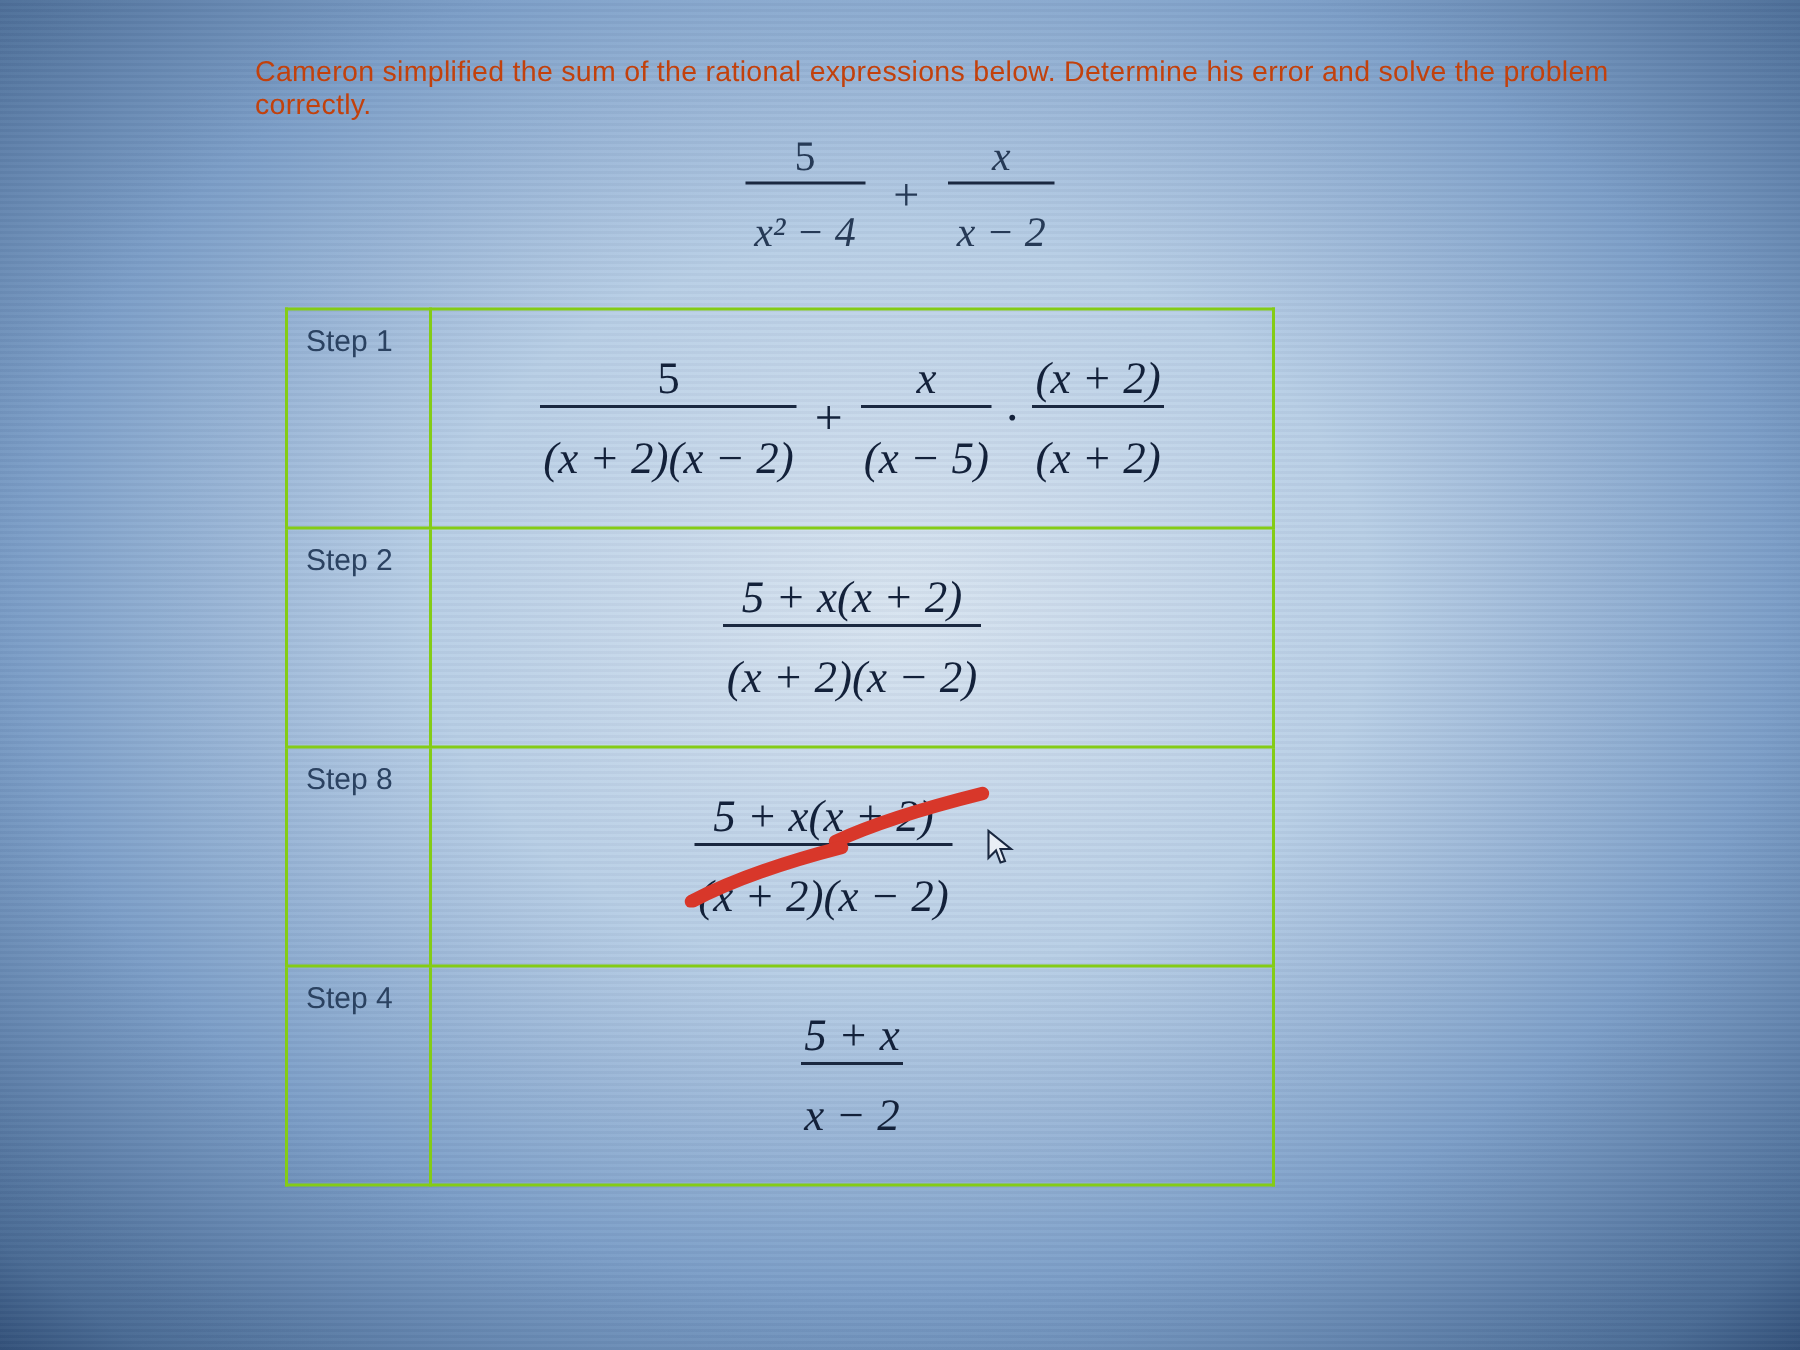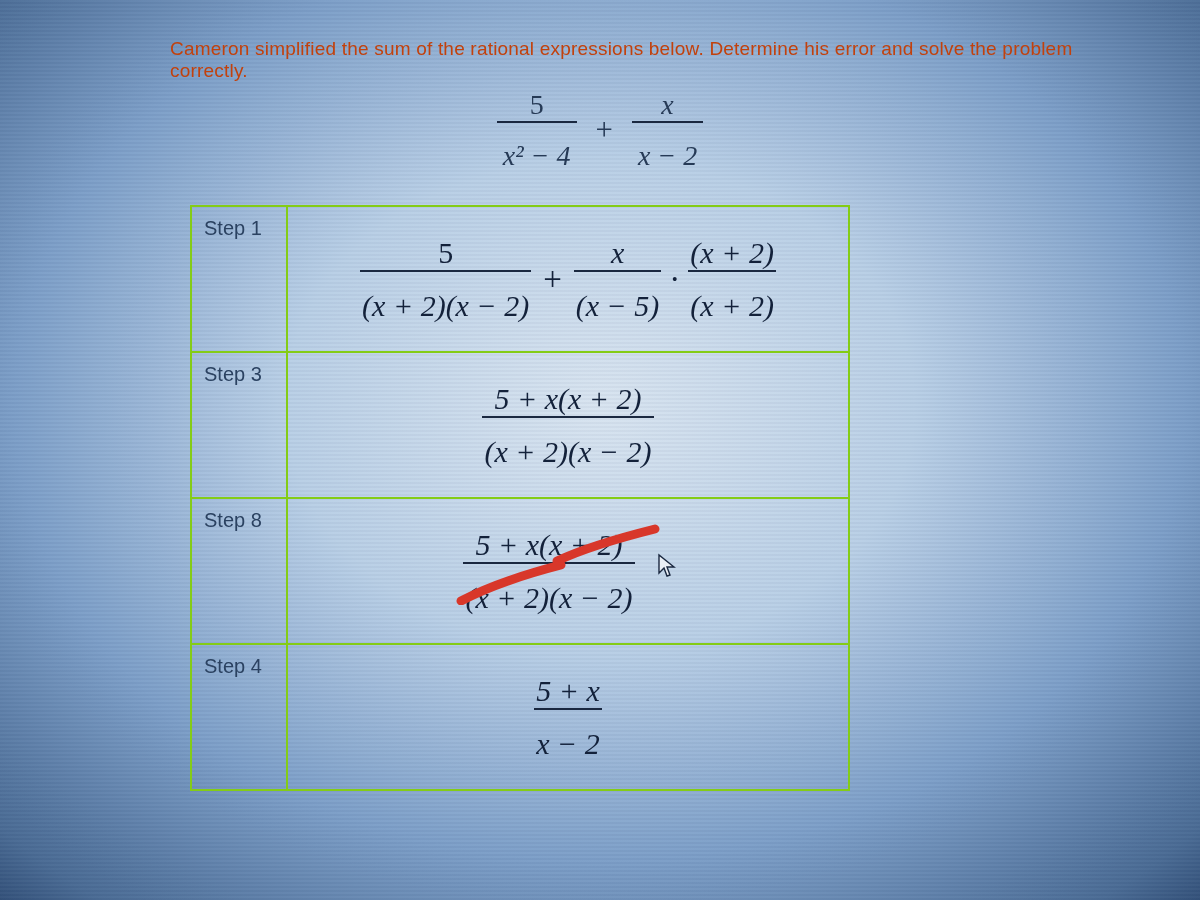--- a/index.html
+++ b/index.html
@@ -177,21 +177,21 @@
         <span class="op" style="padding:0 4px;">·</span>
         <span class="frac">
           <span class="num it">(x + 2)</span>
           <span class="den it">(x + 2)</span>
         </span>
       </div>
     </td>
   </tr>
 
   <tr>
-    <td class="label">Step 3</td>
+    <td class="label">Step 2</td>
     <td class="content">
       <div class="cell-inner">
         <span class="frac">
           <span class="num it">5 + x(x + 2)</span>
           <span class="den it">(x + 2)(x − 2)</span>
         </span>
       </div>
     </td>
   </tr>
 

